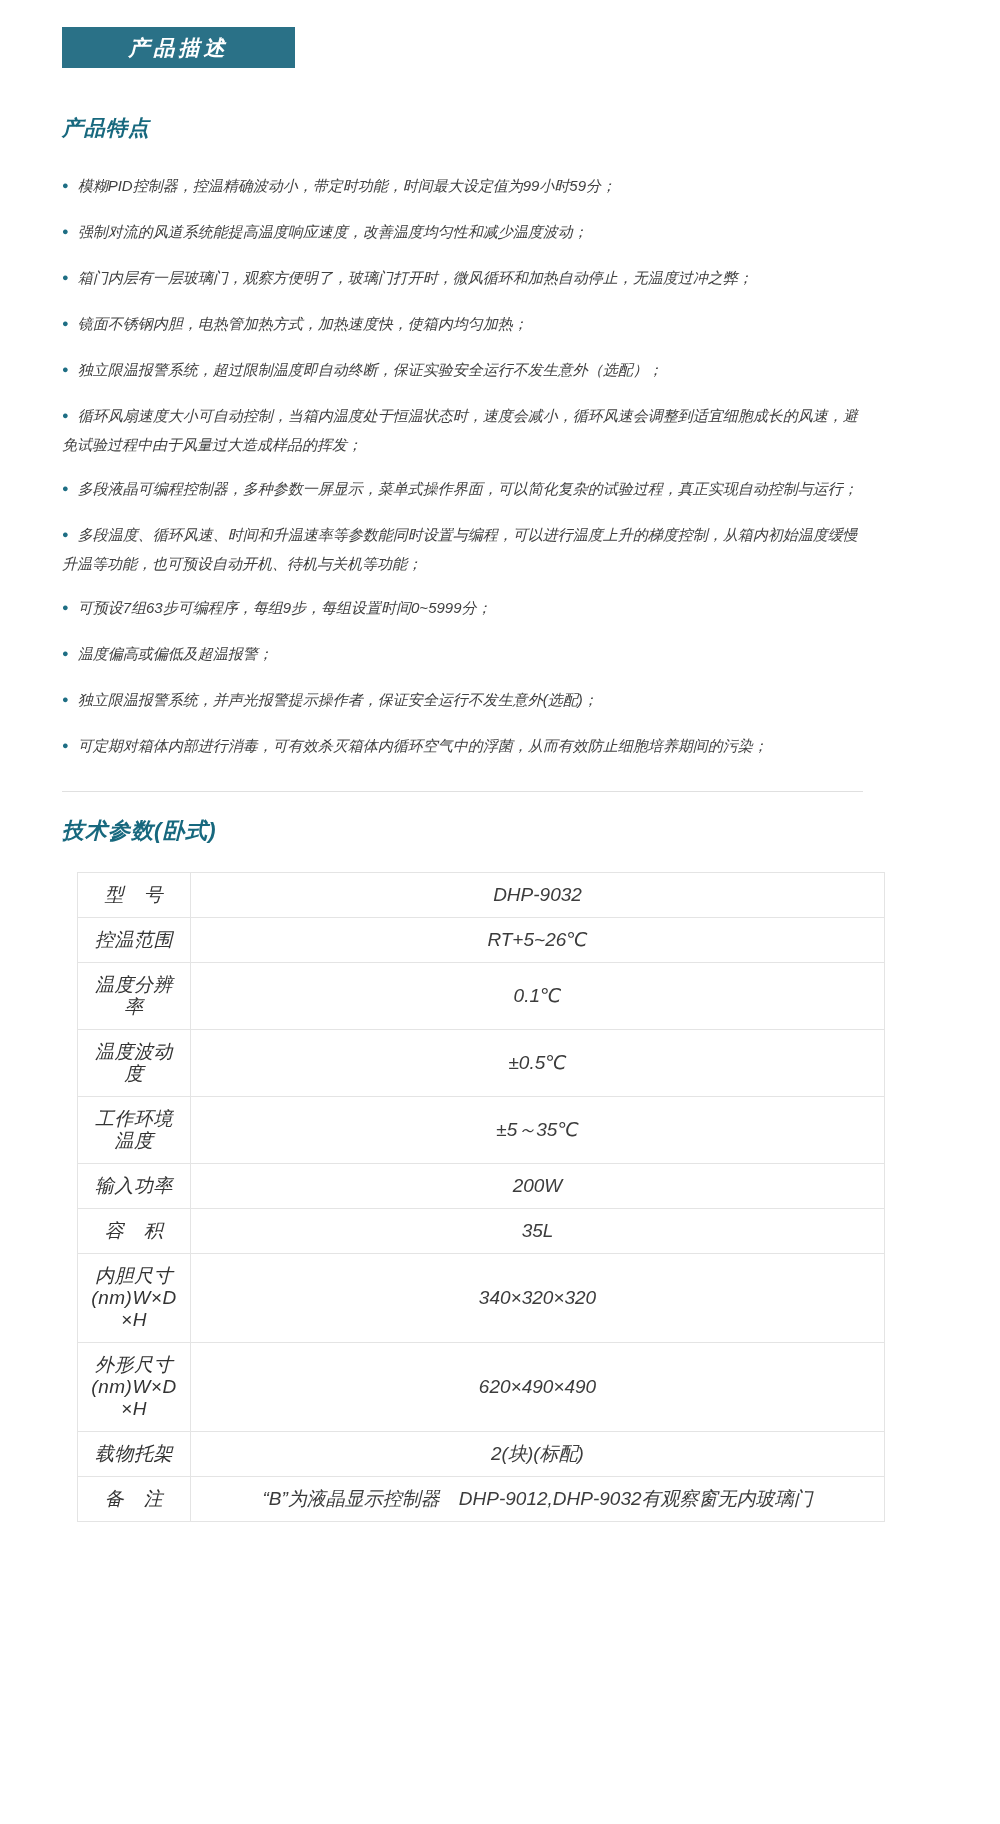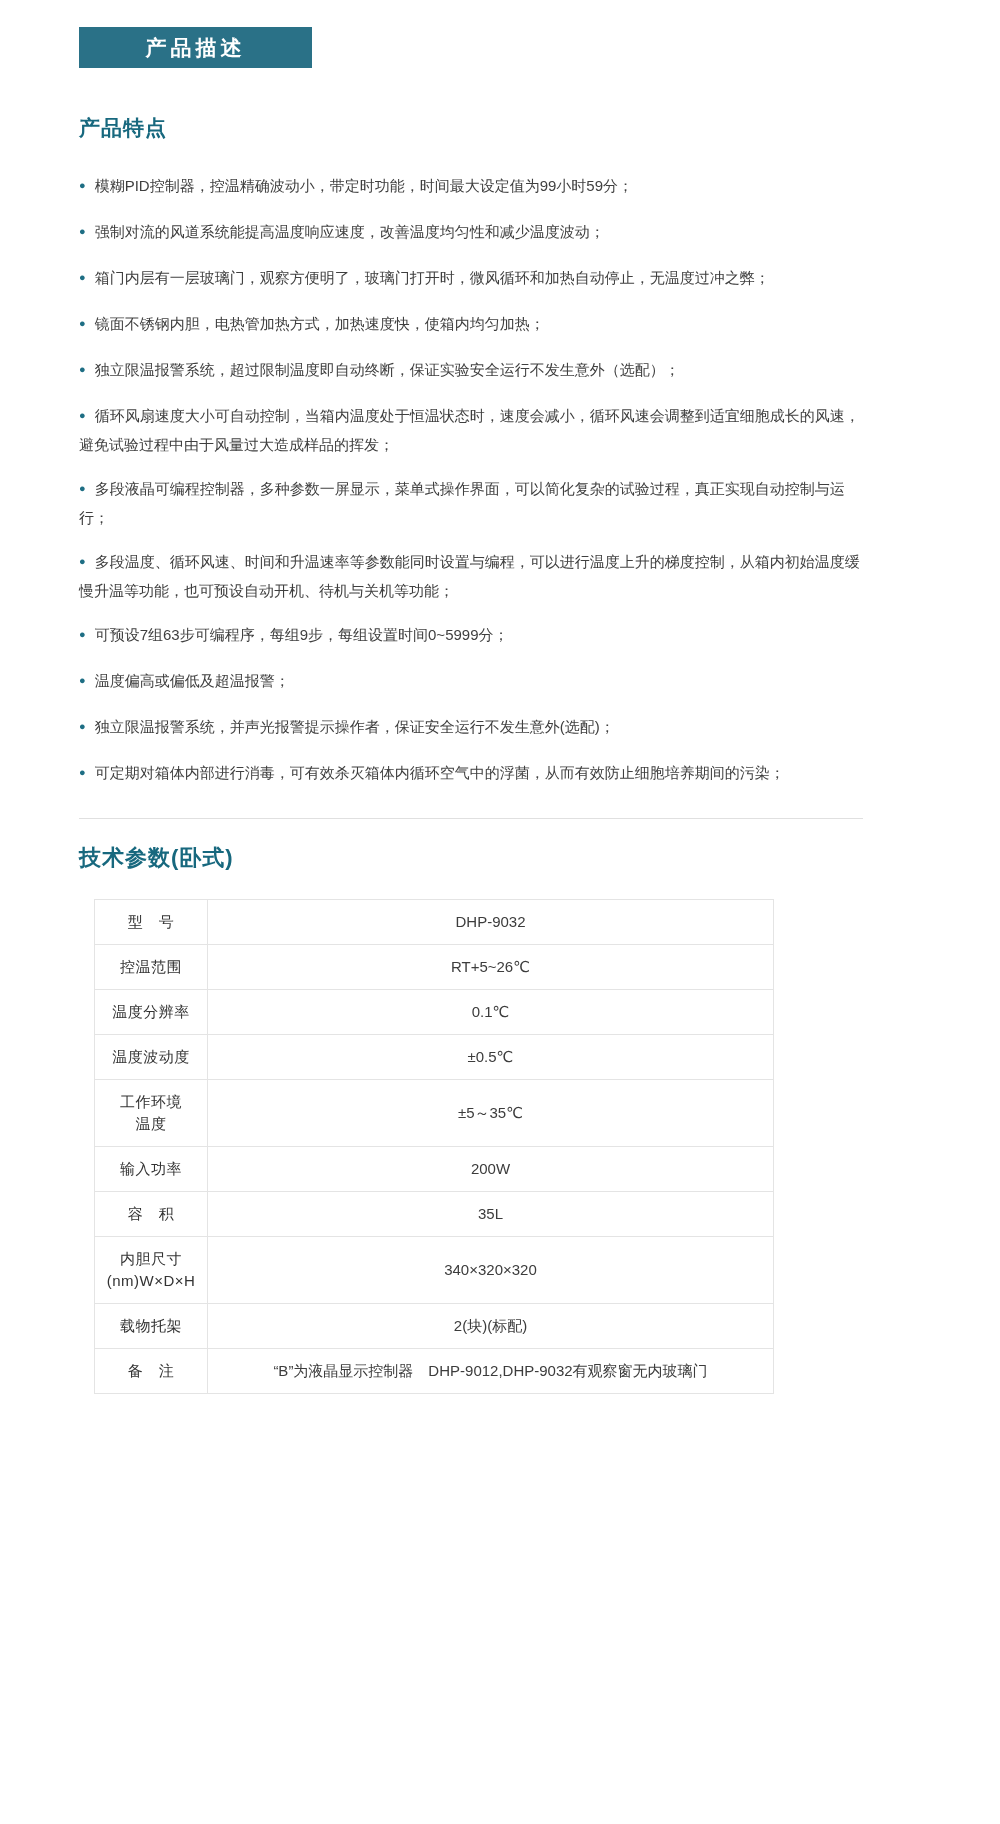--- a/index.html
+++ b/index.html
@@ -6,22 +6,22 @@
     --accent:#2a7187;
     --heading:#17687e;
     --bullet:#1e6e84;
     --text:#3f3f3f;
     --border:#e4e4e4;
   }
   html,body{margin:0;padding:0;background:#ffffff;}
   body{font-family:"Liberation Sans","DejaVu Sans",sans-serif;}
   .page{
     width:1000px;min-height:1824px;background:#ffffff;
-    box-sizing:border-box;padding:27px 137px 60px 79px;
-    position:relative;overflow:hidden;
+    box-sizing:border-box;padding:27px 137px 60px 62px;
+    position:relative;overflow:hidden;font-style:italic;
   }
   .banner{
     width:233px;height:41px;background:var(--accent);
     color:#ffffff;font-size:21px;font-weight:bold;letter-spacing:4px;
     display:flex;align-items:center;justify-content:center;
   }
   .section-heading{
     color:var(--heading);font-size:21px;font-weight:bold;
     margin:46px 0 30px 0;letter-spacing:1px;
   }
@@ -34,22 +34,22 @@
     color:var(--bullet);font-size:11px;margin-right:9px;
     position:relative;top:-2px;
   }
   .divider{
     border:none;border-top:1px solid #e0e0e0;
     margin:30px 0 0 0;height:0;
   }
   .specs-heading{margin-top:24px;font-size:22px;margin-bottom:0;}
   table.specs{
     border-collapse:collapse;table-layout:fixed;
-    margin:26px 12px 0 15px;width:680px;
-    font-size:15px;color:#3c3c3c;
+    margin:26px 12px 0 15px;width:808px;
+    font-size:19px;color:#3c3c3c;
   }
   table.specs td{
     border:1px solid var(--border);
     text-align:center;vertical-align:middle;
     padding:11px 8px;line-height:22px;
     word-break:break-all;
   }
   table.specs td.label{
     width:96px;white-space:pre-line;color:#333333;
     letter-spacing:0.5px;
@@ -115,20 +115,25 @@
         <tr>
           <td class="label">容　积</td>
           <td class="value">35L</td>
         </tr>
         <tr>
           <td class="label">内胆尺寸
 (nm)W×D×H</td>
           <td class="value">340×320×320</td>
         </tr>
         <tr>
+          <td class="label">外形尺寸
+(nm)W×D×H</td>
+          <td class="value">620×490×490</td>
+        </tr>
+        <tr>
           <td class="label">载物托架</td>
           <td class="value">2(块)(标配)</td>
         </tr>
         <tr>
           <td class="label">备　注</td>
           <td class="value">“B”为液晶显示控制器　DHP-9012,DHP-9032有观察窗无内玻璃门</td>
         </tr>
       </tbody>
   </table>
 

